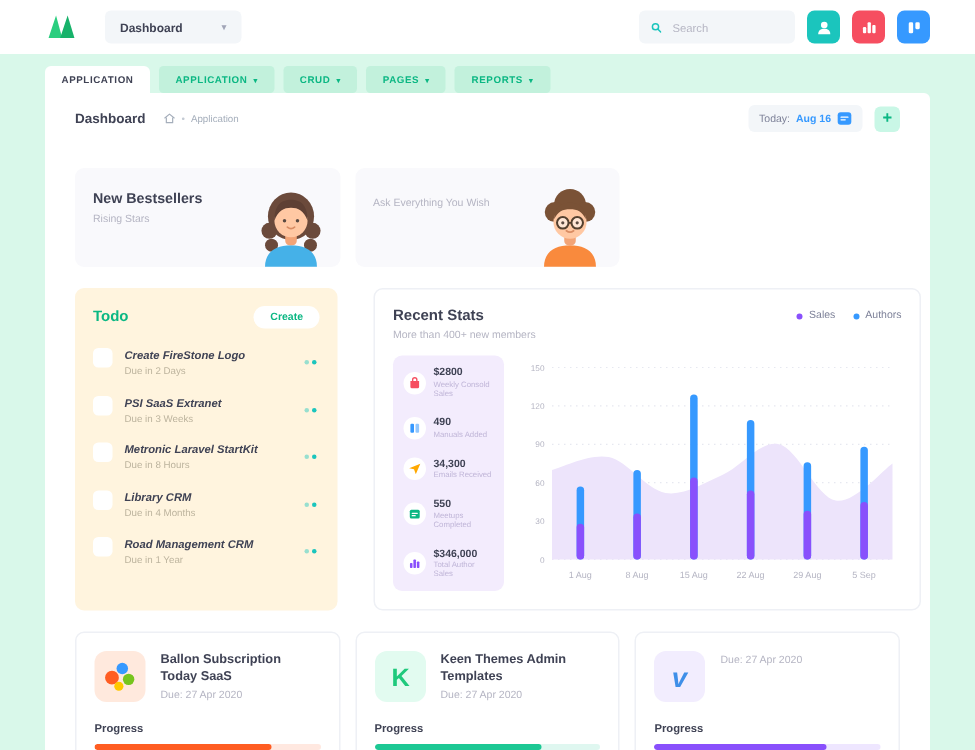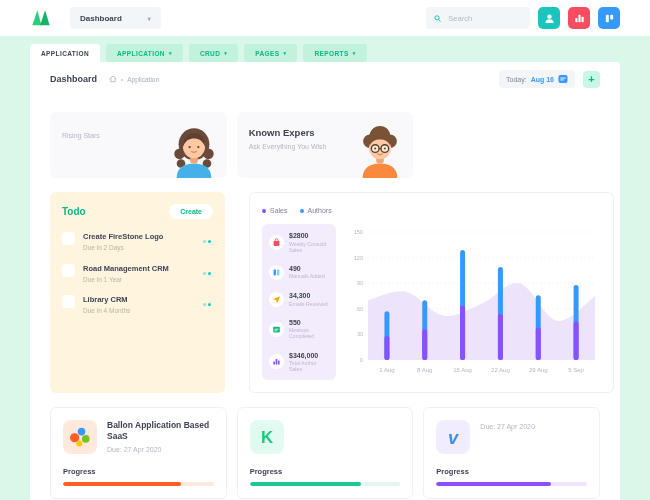--- a/index.html
+++ b/index.html
@@ -46,21 +46,21 @@
   .info-avatar{position:absolute;right:8px;bottom:0;width:50px;height:56px;}
   
   .main-row{display:grid;grid-template-columns:175px 1fr;gap:24px;margin-top:14px;}
   .todo-card{background:#FFF4DE;border-radius:6px;padding:12px;box-sizing:border-box;}
   .todo-head{display:flex;align-items:center;justify-content:space-between;}
   .todo-title{font-size:10px;font-weight:bold;color:#0BB783;}
   .create-btn{background:#fff;border:none;border-radius:9px;padding:4px 11px;font-size:7px;font-weight:bold;color:#0BB783;cursor:pointer;}
   .todo-list{margin-top:13px;}
   .todo-item{display:flex;align-items:flex-start;gap:8px;margin-bottom:12.5px;}
   .todo-check{width:13px;height:13px;background:#fff;border-radius:3.5px;flex:0 0 auto;cursor:pointer;}
-  .todo-t{font-size:7.5px;font-weight:bold;color:#3F4254;}
+  .todo-t{font-size:7.5px;font-weight:bold;color:#3F4254;font-style:italic;}
   .todo-d{font-size:6.5px;color:#BDB49E;margin-top:3px;}
   .todo-dots{margin-left:auto;align-self:center;display:flex;gap:2.5px;cursor:pointer;padding:2px;}
   .todo-dots i{width:3px;height:3px;border-radius:50%;background:#1BC5BD;display:block;}
   .todo-dots i:first-child{opacity:.45;}
   
   .stats-card{background:#fff;border:1px solid #EEF0F5;border-radius:6px;padding:12px;box-sizing:border-box;display:flex;flex-direction:column;}
   .stats-head{display:flex;justify-content:space-between;align-items:flex-start;}
   .stats-title{font-size:10px;font-weight:bold;color:#3F4254;}
   .stats-sub{font-size:7px;color:#B5B5C3;margin-top:4px;}
   .legend{display:flex;gap:12px;align-items:center;font-size:7px;color:#7E8299;padding-top:2px;}
@@ -178,38 +178,38 @@
           <path d="M3 4.5 h5 M3 6.5 h3" stroke="#fff" stroke-width="1" stroke-linecap="round"></path>
         </svg>
       </span>
       <button class="add-btn">+</button>
     </span>
   </div>
 
   <div class="content">
     <div class="info-row">
         <div class="info-card">
+          <div class="info-title">New Bestsellers</div>
     <div class="info-sub">Rising Stars</div>
     <svg class="info-avatar" viewBox="0 0 52 58">
     <ellipse cx="26" cy="23" rx="16" ry="16.5" fill="#6B4A3B"></ellipse>
     <circle cx="11" cy="33" r="5.5" fill="#6B4A3B"></circle>
             <circle cx="41" cy="33" r="5.5" fill="#6B4A3B"></circle>
     <circle cx="12.5" cy="43" r="4.5" fill="#6B4A3B"></circle>
             <circle cx="39.5" cy="43" r="4.5" fill="#6B4A3B"></circle>
     <path d="M8 58 C8 48 15 43 26 43 C37 43 44 48 44 58 Z" fill="#45B1E8"></path>
     <rect x="22" y="34" width="8" height="9" rx="3" fill="#F2A477"></rect>
     <circle cx="26" cy="26" r="11.5" fill="#FFC8A3"></circle>
     <path d="M14.5 26 C14.5 15.5 19 11.5 26 11.5 C33 11.5 37.5 15.5 37.5 26 C35 19 31 17 26 17 C21 17 17 19 14.5 26 Z" fill="#5E4034"></path>
     <circle cx="21.5" cy="26" r="1.2" fill="#5A4A42"></circle>
             <circle cx="30.5" cy="26" r="1.2" fill="#5A4A42"></circle>
     <path d="M23.5 30.5 Q26 32.5 28.5 30.5" stroke="#D98C63" stroke-width="1.2" fill="none" stroke-linecap="round"></path>
           </svg>
         </div>
         <div class="info-card">
-          <div class="info-title">Known Expers</div>
     <div class="info-sub">Ask Everything You Wish</div>
     <svg class="info-avatar" viewBox="0 0 52 58">
     <circle cx="26" cy="15" r="11" fill="#7A5236"></circle>
             <circle cx="15.5" cy="20" r="7" fill="#7A5236"></circle>
             <circle cx="36.5" cy="20" r="7" fill="#7A5236"></circle>
     <path d="M8 58 C8 48 15 43 26 43 C37 43 44 48 44 58 Z" fill="#F98A3D"></path>
     <rect x="22" y="34" width="8" height="9" rx="3" fill="#F2A477"></rect>
     <circle cx="26" cy="27" r="11.5" fill="#FFC8A3"></circle>
     <path d="M15 25 C15 17 19.5 13.5 26 13.5 C32.5 13.5 37 17 37 25 C34.5 19.5 31 18 26 18 C21 18 17.5 19.5 15 25 Z" fill="#7A5236"></path>
     <circle cx="21" cy="27.5" r="4" fill="rgba(255,255,255,0.55)" stroke="#54402F" stroke-width="1.4"></circle>
@@ -237,44 +237,70 @@
       <div class="todo-d">Due in 2 Days</div>
     </span>
     <span class="todo-dots">
                 <i></i>
                 <i></i>
               </span>
             </div>
             <div class="todo-item">
               <span class="todo-check"></span>
     <span>
+      <div class="todo-t">PSI SaaS Extranet</div>
+      <div class="todo-d">Due in 3 Weeks</div>
+    </span>
+    <span class="todo-dots">
+                <i></i>
+                <i></i>
+              </span>
+            </div>
+            <div class="todo-item">
+              <span class="todo-check"></span>
+    <span>
+      <div class="todo-t">Metronic Laravel StartKit</div>
+      <div class="todo-d">Due in 8 Hours</div>
+    </span>
+    <span class="todo-dots">
+                <i></i>
+                <i></i>
+              </span>
+            </div>
+            <div class="todo-item">
+              <span class="todo-check"></span>
+    <span>
+      <div class="todo-t">Library CRM</div>
+      <div class="todo-d">Due in 4 Months</div>
+    </span>
+    <span class="todo-dots">
+                <i></i>
+                <i></i>
+              </span>
+            </div>
+            <div class="todo-item">
+              <span class="todo-check"></span>
+    <span>
       <div class="todo-t">Road Management CRM</div>
       <div class="todo-d">Due in 1 Year</div>
     </span>
     <span class="todo-dots">
                 <i></i>
                 <i></i>
               </span>
             </div>
-            <div class="todo-item">
-              <span class="todo-check"></span>
-    <span>
-      <div class="todo-t">Library CRM</div>
-      <div class="todo-d">Due in 4 Months</div>
-    </span>
-    <span class="todo-dots">
-                <i></i>
-                <i></i>
-              </span>
-            </div>
           </div>
       </div>
 
       <div class="stats-card">
         <div class="stats-head">
+          <div>
+            <div class="stats-title">Recent Stats</div>
+            <div class="stats-sub">More than 400+ new members</div>
+          </div>
           <div class="legend">
               <span class="li">
                 <span class="dot" style="background:#8950FC"></span>
     <span>Sales</span>
               </span>
               <span class="li">
                 <span class="dot" style="background:#3699FF"></span>
     <span>Authors</span>
               </span>
             </div>
@@ -384,36 +410,40 @@
           <div class="proj-top">
       <span class="proj-tile" style="background:#FFE9DD">
               <svg width="26" height="26" viewBox="0 0 34 34">
     <circle cx="19" cy="10" r="5" fill="#3699FF"></circle>
                 <circle cx="10" cy="18" r="6" fill="#FF5D22"></circle>
     <circle cx="24.5" cy="19.5" r="5" fill="#76C51D"></circle>
                 <circle cx="16" cy="25.5" r="4" fill="#FFC800"></circle>
               </svg>
             </span>
       <span>
-        <div class="proj-title">Ballon Application Based SaaS</div>
+        <div class="proj-title">Ballon Subscription Today SaaS</div>
         <div class="proj-due">Due: 27 Apr 2020</div>
       </span>
     </div>
     <div class="prog-label">Progress</div>
     <div class="prog-track" style="background:rgba(255,93,34,0.14)">
       <div class="prog-fill" style="width:78%;background:#FF5D22"></div>
     </div>
         </div>
         <div class="proj-card">
           <div class="proj-top">
       <span class="proj-tile" style="background:#E2FBF0">
               <svg width="26" height="26" viewBox="0 0 34 34">
     <text x="17" y="25" text-anchor="middle" font-size="22" font-weight="bold" fill="#1FC97C" font-family="Liberation Sans, sans-serif">K</text>
               </svg>
             </span>
+      <span>
+        <div class="proj-title">Keen Themes Admin Templates</div>
+        <div class="proj-due">Due: 27 Apr 2020</div>
+      </span>
     </div>
     <div class="prog-label">Progress</div>
     <div class="prog-track" style="background:rgba(29,200,148,0.14)">
       <div class="prog-fill" style="width:74%;background:#1DC894"></div>
     </div>
         </div>
         <div class="proj-card">
           <div class="proj-top">
       <span class="proj-tile" style="background:#F2EDFE">
               <svg width="26" height="26" viewBox="0 0 34 34">

